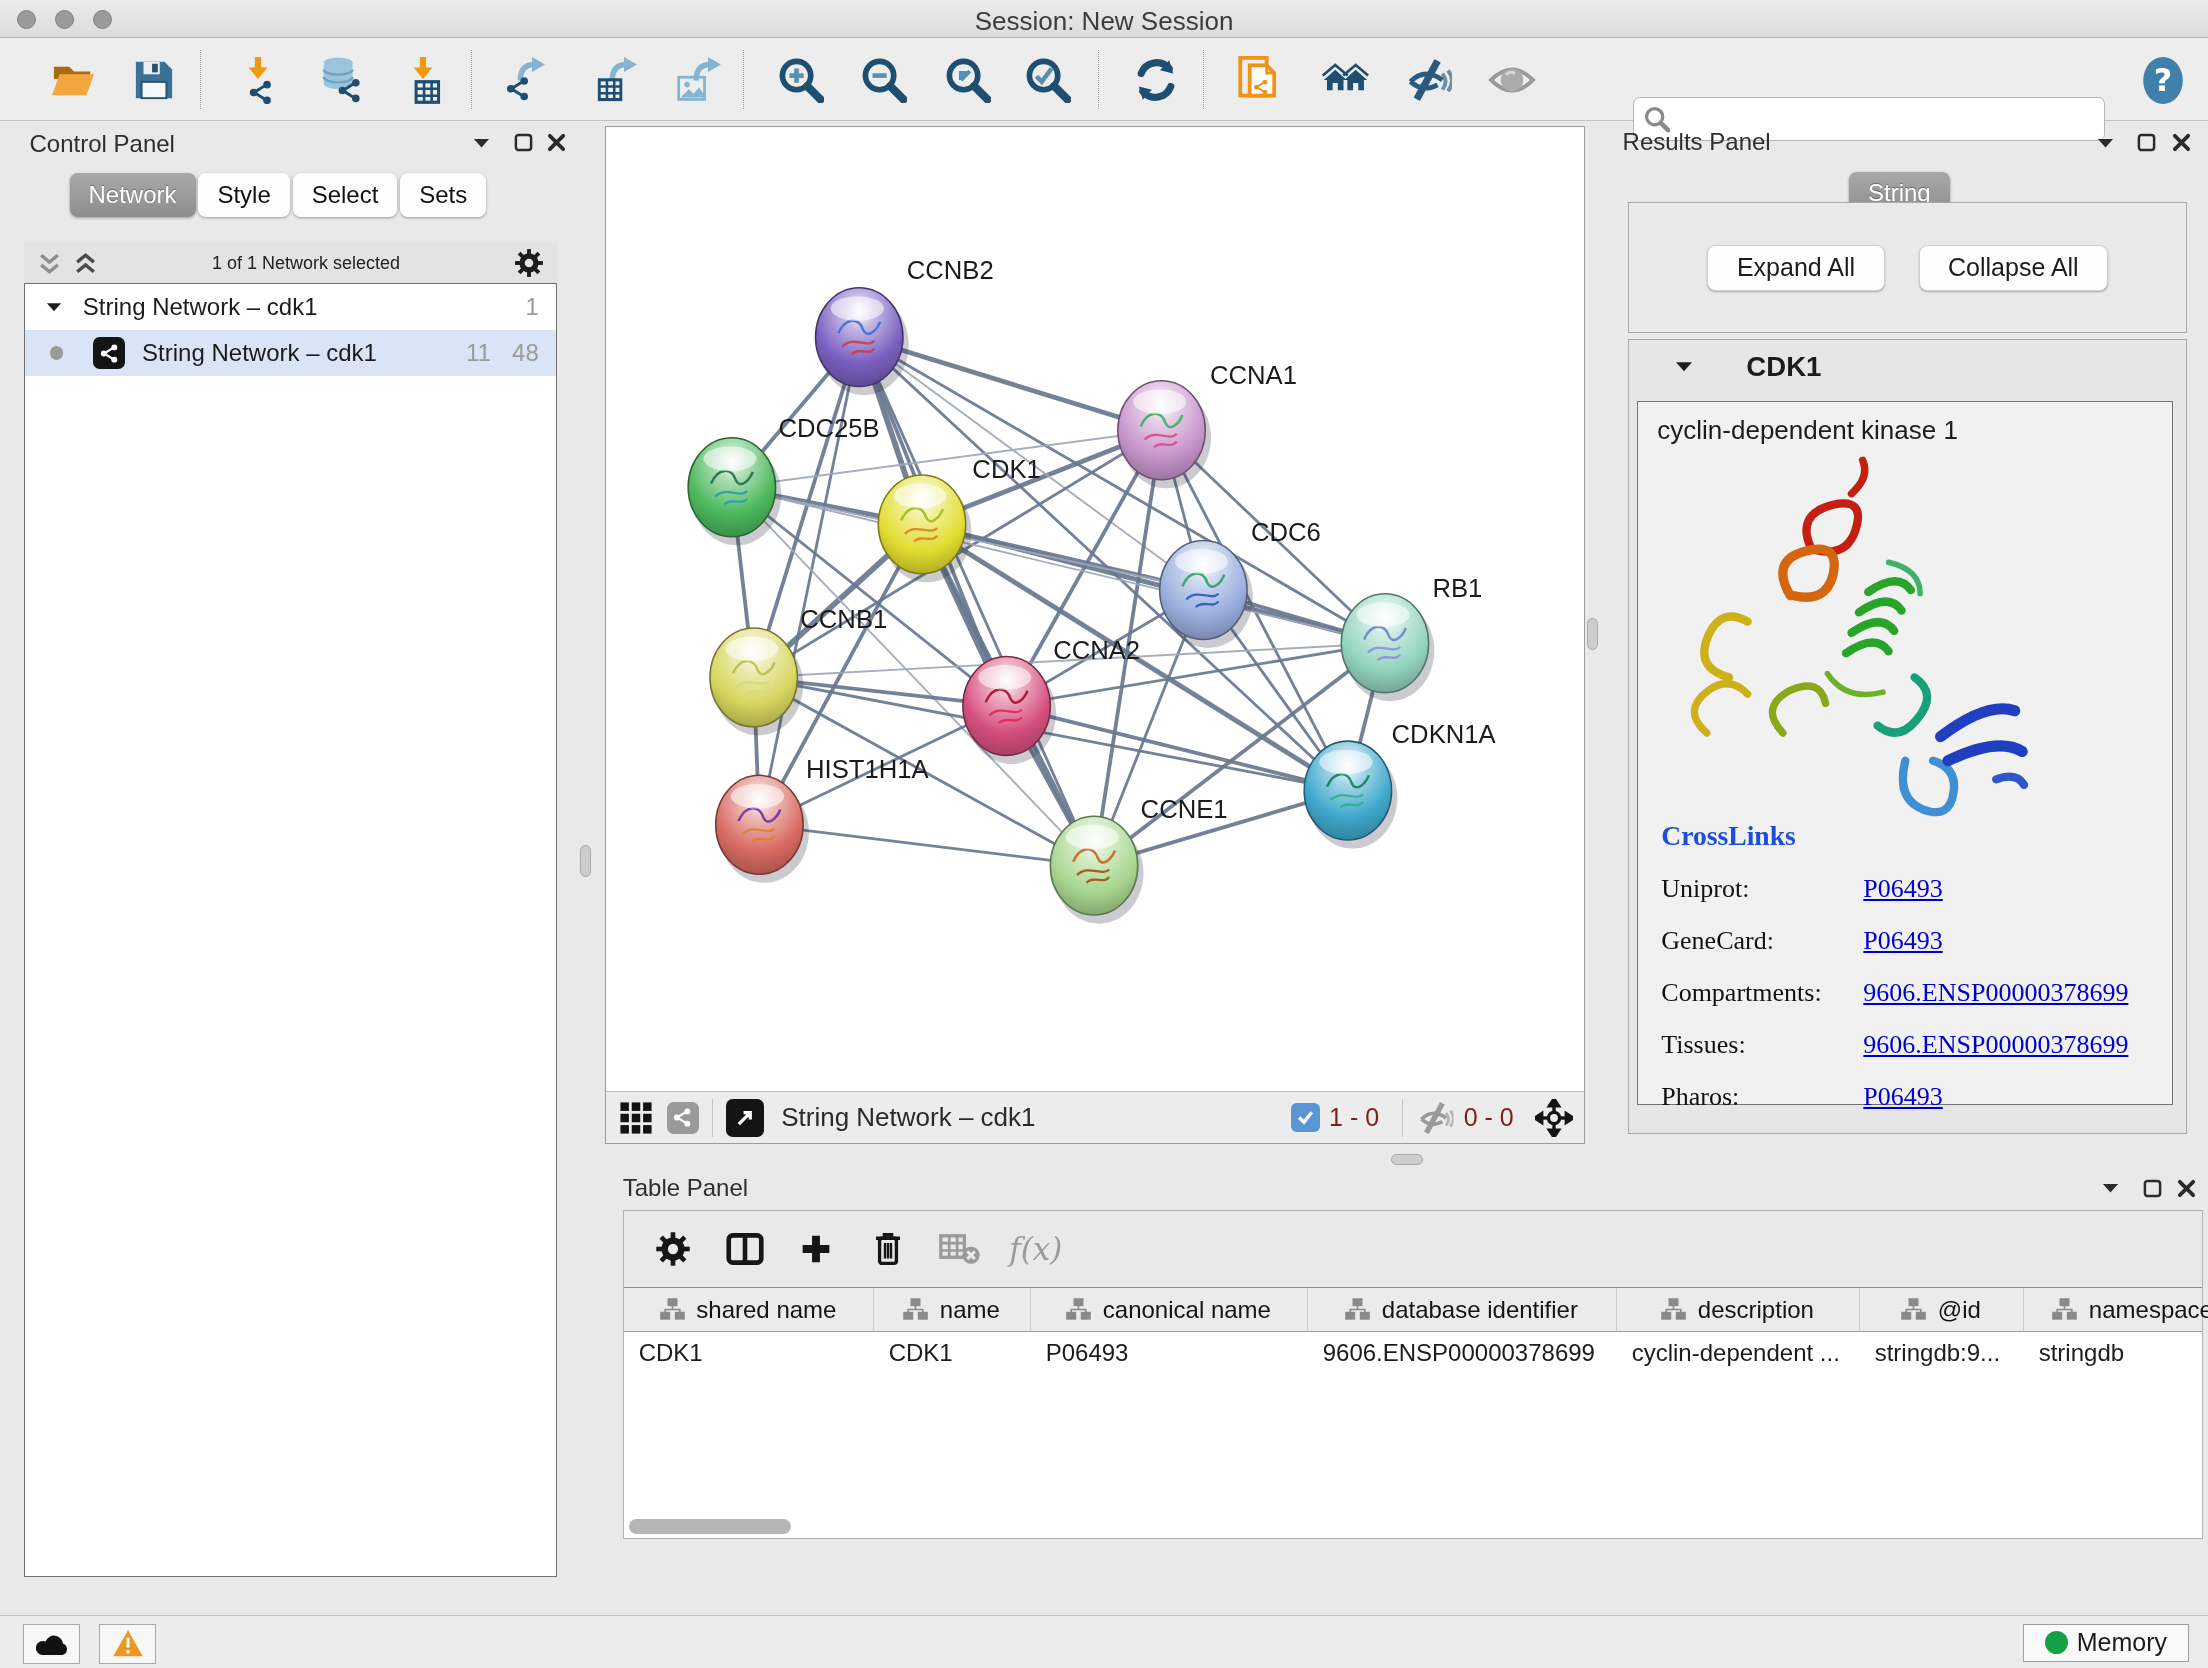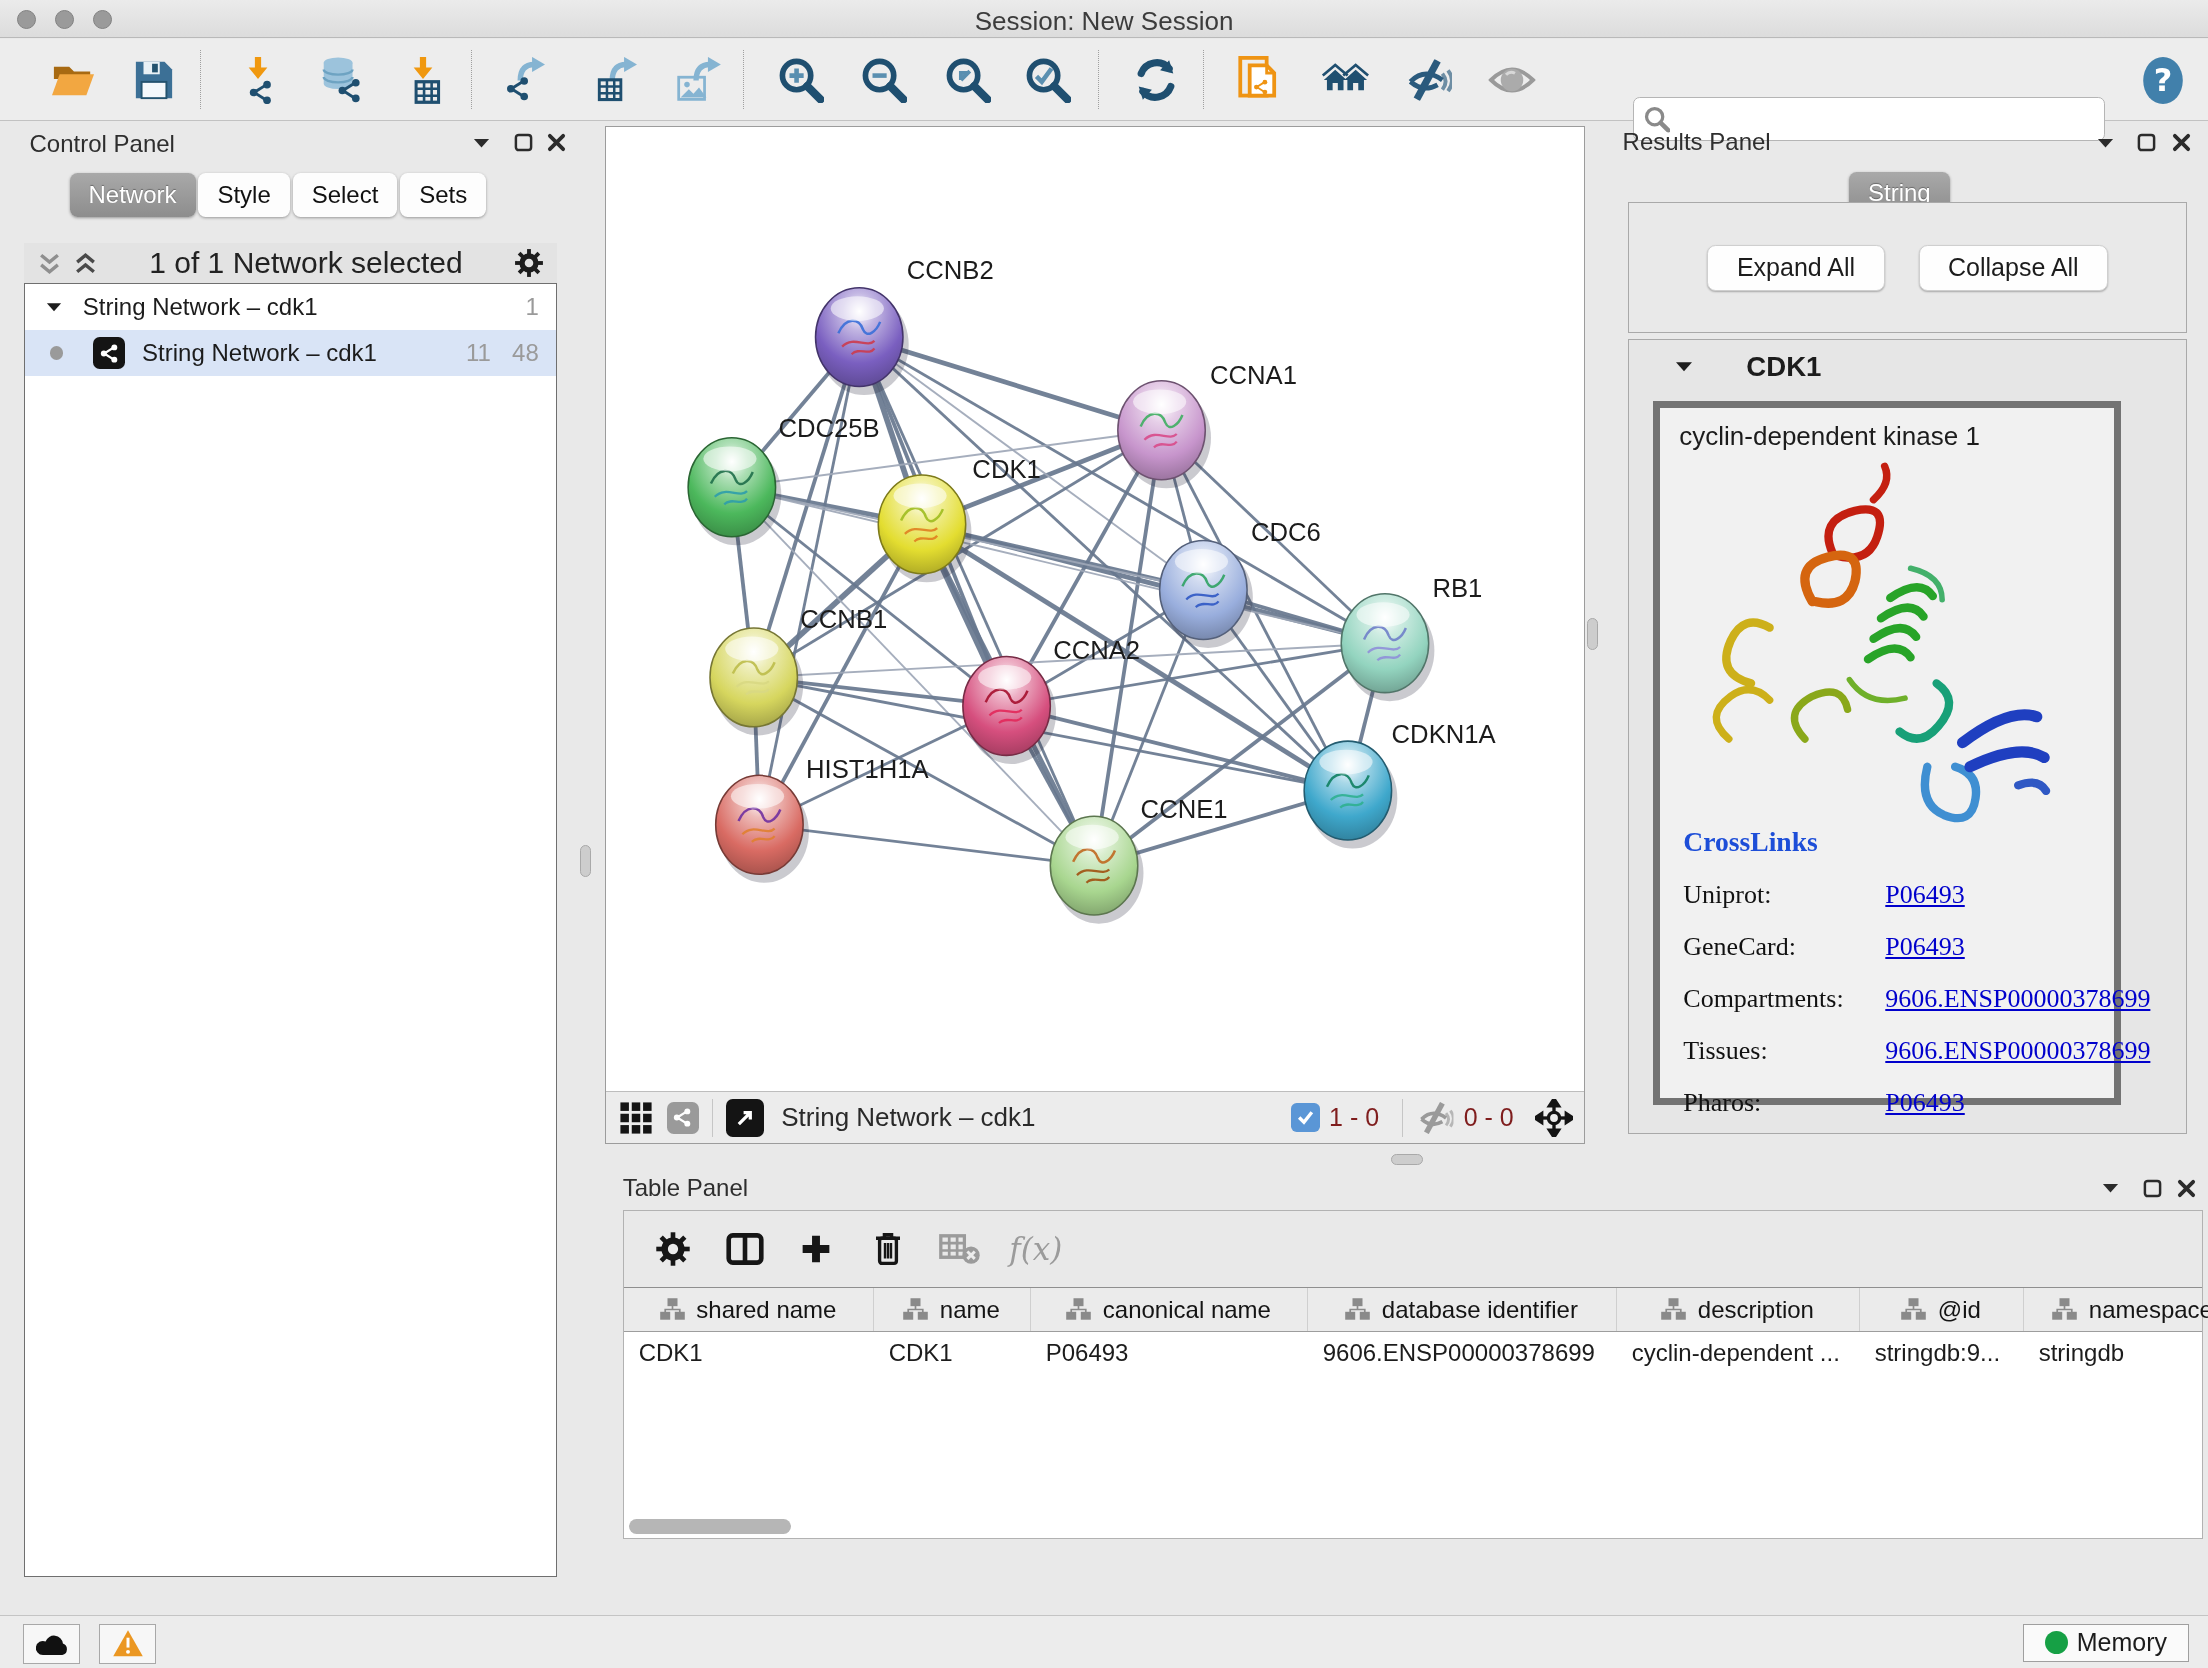--- a/index.html
+++ b/index.html
@@ -30,21 +30,21 @@
   .pctl { position:absolute; top:3.8px; width:28.5px; height:25px; display:flex; align-items:center; justify-content:center; }
 
   
   .control-panel { position:absolute; left:9.5px; top:126px; width:554px; height:1455px; }
   .seg { position:absolute; display:flex; gap:2.9px; }
   .seg .tab { height:44px; padding:0 19px; background:#fdfdfd; border-radius:7.6px;
     box-shadow:0 1px 2.9px rgba(0,0,0,.35); display:flex; align-items:center; justify-content:center;
     font-size:24px; color:#111; }
   .seg .tab.active { background:linear-gradient(#a9a9a9,#8d8d8d); color:#fff; text-shadow:0 -1px 1px rgba(0,0,0,.35); }
   .cp-bar { position:absolute; left:14.3px; top:117px; width:533px; height:40px;
-    background:#e3e3e3; display:flex; align-items:center; font-size:30px; color:#222; }
+    background:#e3e3e3; display:flex; align-items:center; font-size:18px; color:#222; }
   .cp-tree { position:absolute; left:14.3px; top:157px; width:533px; height:1294px;
     background:#fff; border:1.9px solid #6f6f6f; }
   .tree-row { position:relative; height:46px; display:flex; align-items:center; font-size:24px; }
   .tree-row.selected { background:#d9e4f6; }
   .share-badge { width:32px; height:32px; border-radius:6.7px; background:#141414;
     display:flex; align-items:center; justify-content:center; }
   .share-badge.gray { background:#9a9a9a; }
   .num { color:#9a9a9a; }
 
   
@@ -60,22 +60,22 @@
 
   
   .results-panel { position:absolute; left:1615px; top:126px; width:586px; height:1014px; }
   .rp-box { position:absolute; left:13.3px; top:76px; width:559px; height:131px;
     background:#e9e9e9; border:1.9px solid #a9a9a9; display:flex; align-items:center; justify-content:center; gap:34px; }
   .rp-btn { height:46px; padding:0 28.5px; background:#fefefe; border:1px solid #cfcfcf; border-radius:8.6px;
     box-shadow:0 1px 1.9px rgba(0,0,0,.28); font-size:25px; display:flex; align-items:center; }
   .rp-entry { position:absolute; left:13.3px; top:213px; width:559px; height:795px;
     background:#e6e6e6; border:1.9px solid #a9a9a9; }
   .rp-entry-head { position:absolute; left:0; top:0; width:100%; height:53px; display:flex; align-items:center; }
-  .rp-content { position:absolute; left:24px; top:61px; width:468px; height:704px;
-    background:#f1f1f1; border:7px solid #737373; }
+  .rp-content { position:absolute; left:8px; top:61px; width:536px; height:704px;
+    background:#f1f1f1; border:1px solid #737373; }
   .rp-desc { position:absolute; left:19px; top:13.3px; font-size:26px; color:#1c1c1c; }
   .crosslinks { position:absolute; left:23px; top:418px; width:495px; font-family:"Liberation Serif", serif; }
   .cl-title { font-size:27.6px; font-weight:bold; color:#1d4ed8; }
   .cl-row { display:flex; margin-top:22px; font-size:26px; }
   .cl-label { width:202px; color:#111; }
   .cl-value a, .cl-value { color:#0000cc; text-decoration:underline; }
 
   
   .table-panel { position:absolute; left:616px; top:1168px; width:1592px; height:443px; }
   .tp-container { position:absolute; left:6.7px; top:42px; width:1580px; height:329px;

